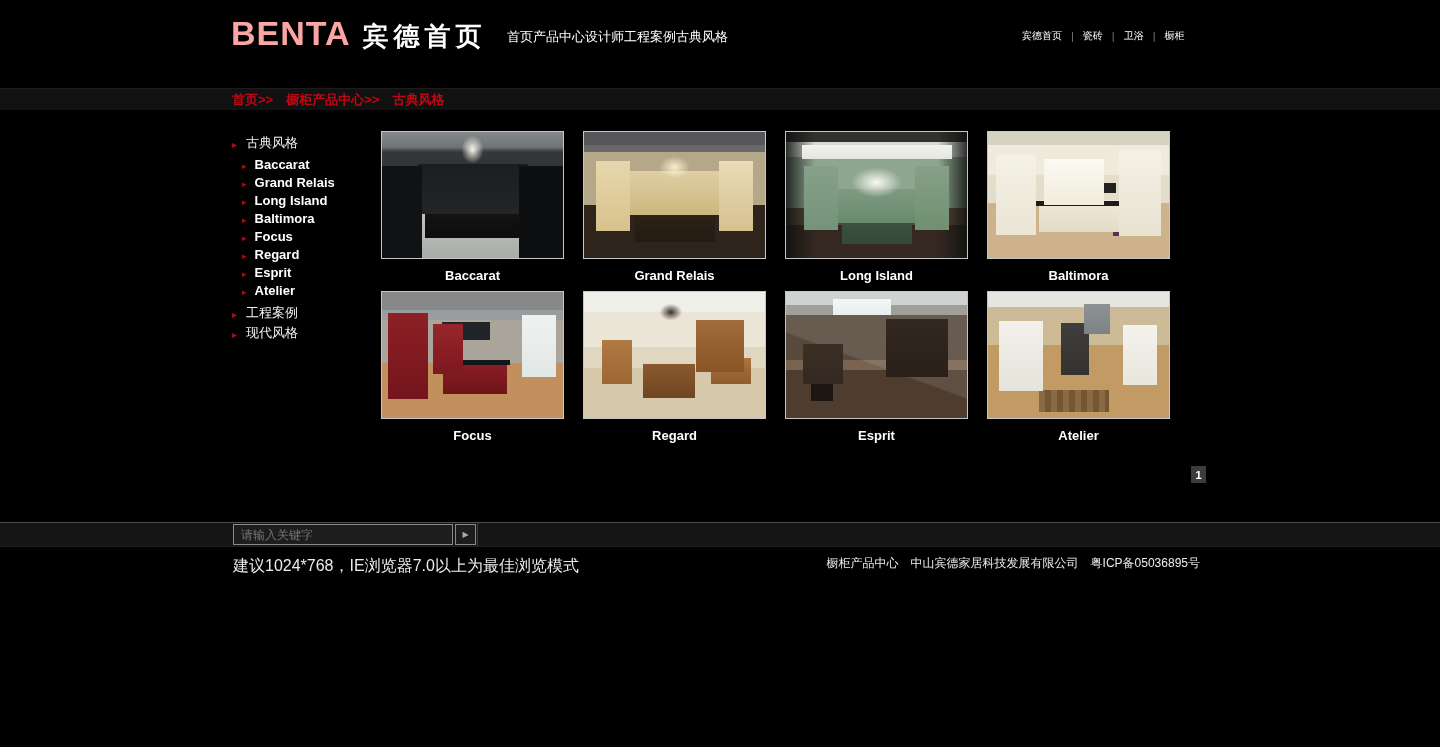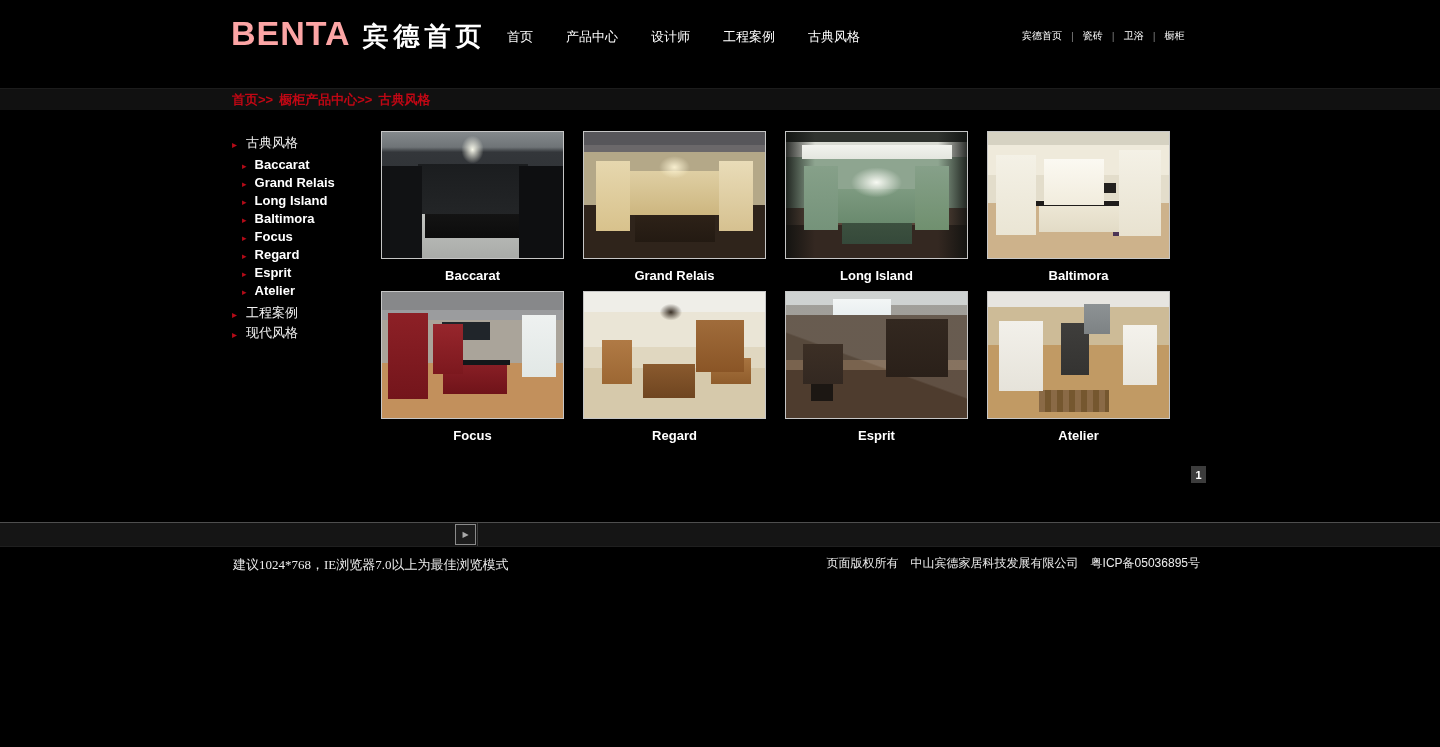--- a/index.html
+++ b/index.html
@@ -5,28 +5,28 @@
   html,body{margin:0;padding:0;background:#000;}
   body{
     width:1440px;height:747px;position:relative;overflow:hidden;
     font-family:"Liberation Sans","DejaVu Sans",sans-serif;color:#fff;
   }
   
   .header{position:absolute;top:0;left:0;width:100%;height:88px;background:#000;}
   .logo{position:absolute;left:231px;top:14px;display:flex;align-items:baseline;cursor:pointer;}
   .logo-en{font-size:34px;font-weight:bold;letter-spacing:1px;color:#fca5a5;}
   .logo-cn{font-size:26px;margin-left:12px;letter-spacing:5px;color:#fff;font-weight:bold;}
-  .main-nav{position:absolute;left:507px;top:28px;display:flex;gap:33px;justify-content:space-between;}
+  .main-nav{position:absolute;left:507px;top:28px;display:flex;justify-content:space-between;}
   .main-nav .nav-item{font-size:13px;color:#fff;cursor:pointer;white-space:nowrap;}
   .site-links{position:absolute;left:1022px;top:29px;display:flex;align-items:center;gap:9px;}
   .site-links .slink{font-size:10px;color:#fff;cursor:pointer;white-space:nowrap;}
   .site-links .sep{color:#777;font-size:11px;}
   
   .crumbbar{position:absolute;top:88px;left:0;width:100%;height:22px;background:#111;border-top:1px solid #1c1c1c;box-sizing:border-box;}
-  .crumb{position:absolute;left:232px;top:0;line-height:21px;font-size:13px;font-weight:bold;color:#c00714;display:flex;gap:6px;}
+  .crumb{position:absolute;left:232px;top:0;line-height:21px;font-size:13px;font-weight:bold;color:#c00714;display:flex;gap:13px;}
   .crumb span{cursor:pointer;}
   .crumb span:last-child{cursor:default;}
   
   .sidebar{position:absolute;left:232px;top:133px;width:145px;}
   .cat{display:flex;align-items:center;height:19px;margin-bottom:1px;cursor:pointer;}
   .cat .arr::before{content:"▸";color:#b50b18;font-size:10px;margin-right:9px;}
   .cat .lbl{font-size:13px;color:#f2f2f2;}
   .subs{list-style:none;margin:3px 0 4px 0;padding:0 0 0 10px;}
   .subs li{display:flex;align-items:center;height:18px;cursor:pointer;}
   .subs .arr::before{content:"▸";color:#b50b18;font-size:9px;margin-right:8px;}
@@ -107,21 +107,21 @@
     border-top:1px solid #4e4e4e;border-bottom:1px solid #1f1f1f;background:#151515;}
   .searchbar input{position:absolute;left:233px;top:1px;width:220px;height:21px;box-sizing:border-box;
     background:#1d1d1d;border:1px solid #8a8a8a;color:#9a9a9a;font-size:12px;padding:0 7px;outline:none;
     font-family:"Liberation Sans","DejaVu Sans",sans-serif;}
   .searchbar .go{position:absolute;left:455px;top:1px;width:21px;height:21px;box-sizing:border-box;
     background:#1d1d1d;border:1px solid #8a8a8a;color:#aaa;font-size:8px;line-height:19px;text-align:center;
     cursor:pointer;padding:0;}
   .searchbar .cell-sep{position:absolute;left:477px;top:0;width:1px;height:23px;background:#3d3d3d;}
   
   .footer{position:absolute;top:547px;left:0;width:100%;height:60px;}
-  .foot-left{position:absolute;left:233px;top:9px;font-size:13px;color:#ececec;font-family:Liberation Serif, serif;}
+  .foot-left{position:absolute;left:233px;top:9px;font-size:16px;color:#ececec;}
   .foot-right{position:absolute;right:240px;top:7px;text-align:right;font-size:12px;color:#ececec;line-height:19px;}
 </style>
 </head>
 <body>
 
 <div class="header">
   <div class="logo">
     <span class="logo-en">BENTA</span>
     <span class="logo-cn">宾德首页</span>
   </div>
@@ -231,22 +231,23 @@
   </figure>
   <figure class="card">
     <div class="photo scene-atelier"></div>
     <figcaption>Atelier</figcaption>
   </figure>
 </main>
 
 <div class="pager">1</div>
 
 <div class="searchbar">
+  <input type="text" placeholder="请输入关键字" style="">
   <button class="go"><span>▶</span></button>
   <div class="cell-sep"></div>
 </div>
 
 <div class="footer">
   <div class="foot-left">建议1024*768，IE浏览器7.0以上为最佳浏览模式</div>
   <div class="foot-right">
-    <div>页面版权所有　中山宾德家居科技发展有限公司　粤ICP备05036895号</div>
+    <div>橱柜产品中心　中山宾德家居科技发展有限公司　粤ICP备05036895号</div>
   </div>
 </div>
 
 </body></html>

